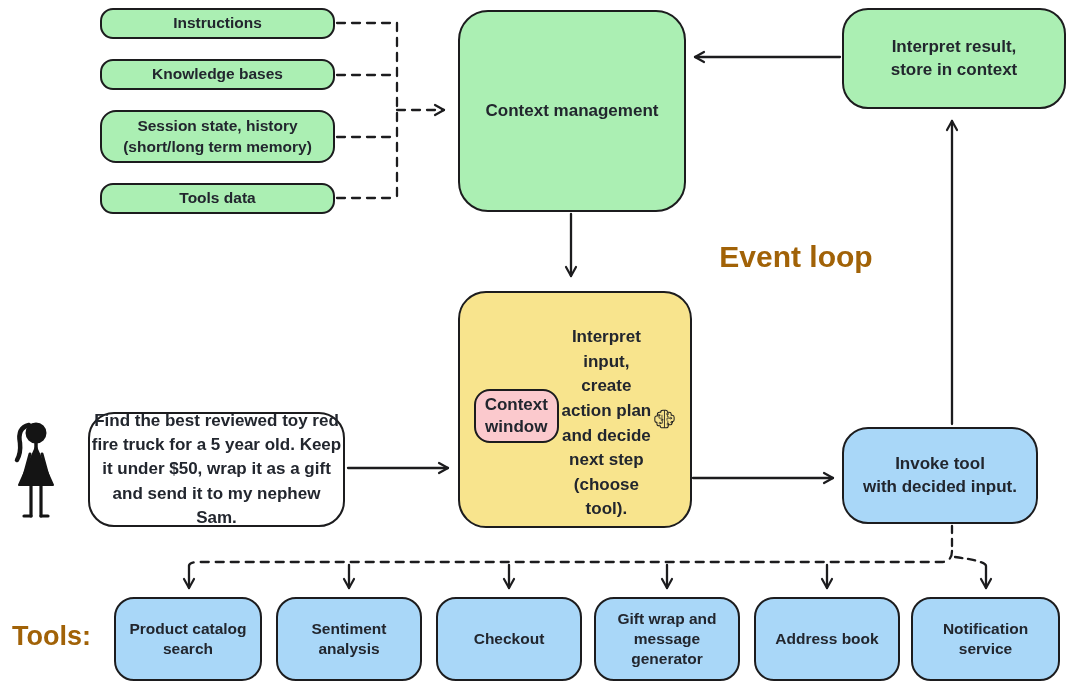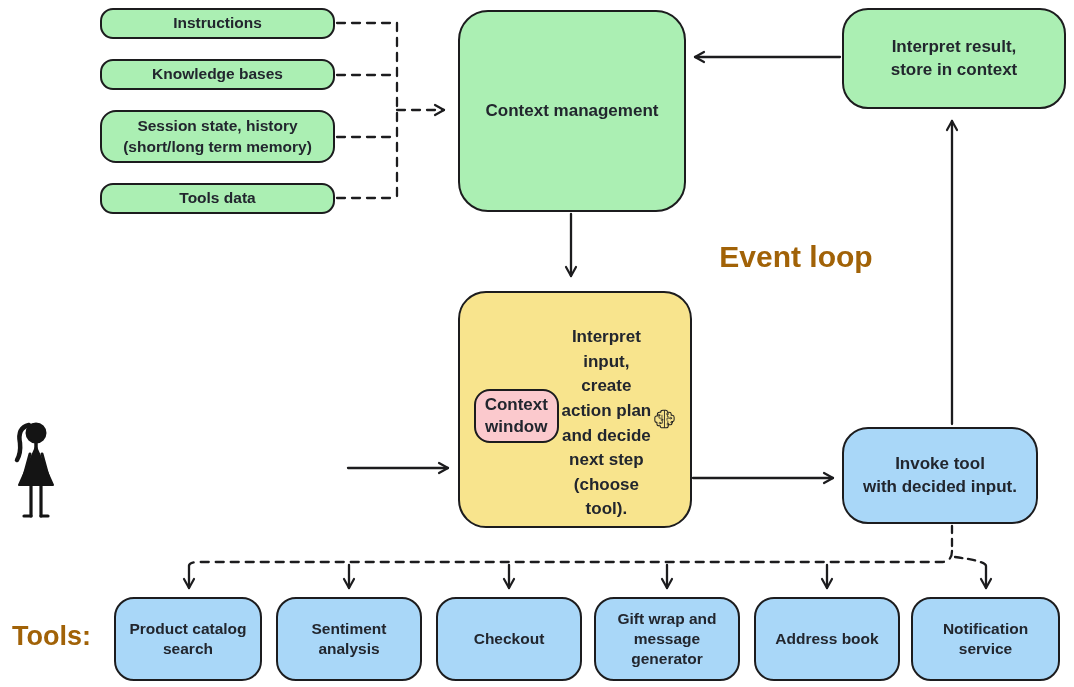--- a/index.html
+++ b/index.html
@@ -126,20 +126,26 @@
       <path d="M21 6 Q9 9 12 24 Q13 34 9 41" fill="none" stroke-width="4.5"></path>
       <circle cx="28" cy="14" r="9.5" fill="#141414" stroke-width="2"></circle>
       <path d="M28 23 V31" stroke-width="3.5" fill="none"></path>
       <path d="M28 28 L11 66 L45 66 Z" fill="#141414" stroke-width="2" stroke-linejoin="round"></path>
       <path d="M22 35 L16 57 M34 35 L40 57" stroke-width="3" fill="none"></path>
       <path d="M23 66 V97 M33 66 V97" stroke-width="3.2" fill="none"></path>
       <path d="M23 97 H16 M33 97 H40" stroke-width="3.2" fill="none"></path>
     </g>
   </svg>
 
+  <div class="node white bigtext" style="left:88px; top:412px; width:257px; height:115px; border-radius:26px; line-height:1.42;">
+    <span class="lbl">Find the best reviewed toy red
+fire truck for a 5 year old. Keep
+it under $50, wrap it as a gift
+and send it to my nephew Sam.</span>
+  </div>
 
   <div class="node blue bigtext" style="left:842px; top:427px; width:196px; height:97px; border-radius:26px;">
     <span class="lbl">Invoke tool
 with decided input.</span>
   </div>
 
   <div class="floating-label" style="left:12px; top:621px; font-size:27px;">Tools:</div>
 
   <div class="node blue tool" style="left:114px; width:148px;">
     <span class="lbl">Product catalog

